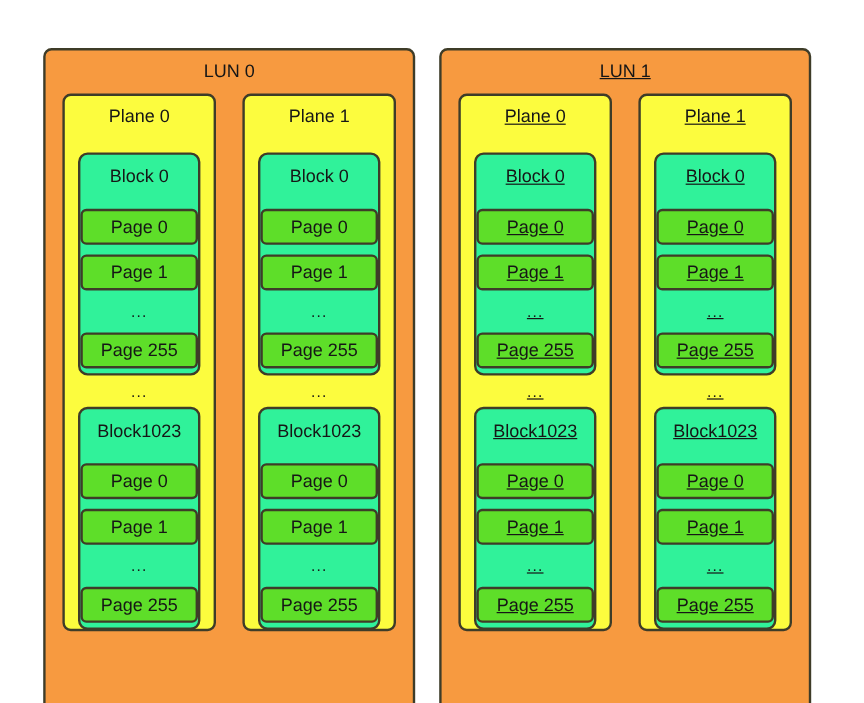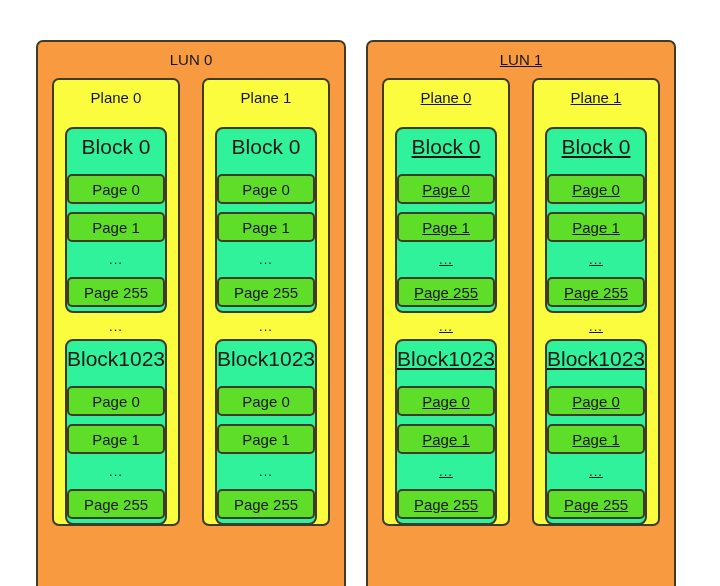--- a/index.html
+++ b/index.html
@@ -46,21 +46,21 @@
     margin: 0 11px;
     height: 186px;
     background: var(--block-fill, #30F29A);
     border: 2px solid var(--border, #3E3C28);
     border-radius: 8px;
     display: flex; flex-direction: column;
   }
   .block-title {
     height: 36px;
     display: flex; align-items: center; justify-content: center;
-    font-size: 21px;
+    font-size: 15px;
   }
   .pages {
     margin-top: 9px;
     padding: 0 0;
     display: flex; flex-direction: column; gap: 8px;
   }
   .page {
     height: 30px;
     background: var(--page-fill, #5EDE29);
     border: 2px solid var(--border, #3E3C28);

